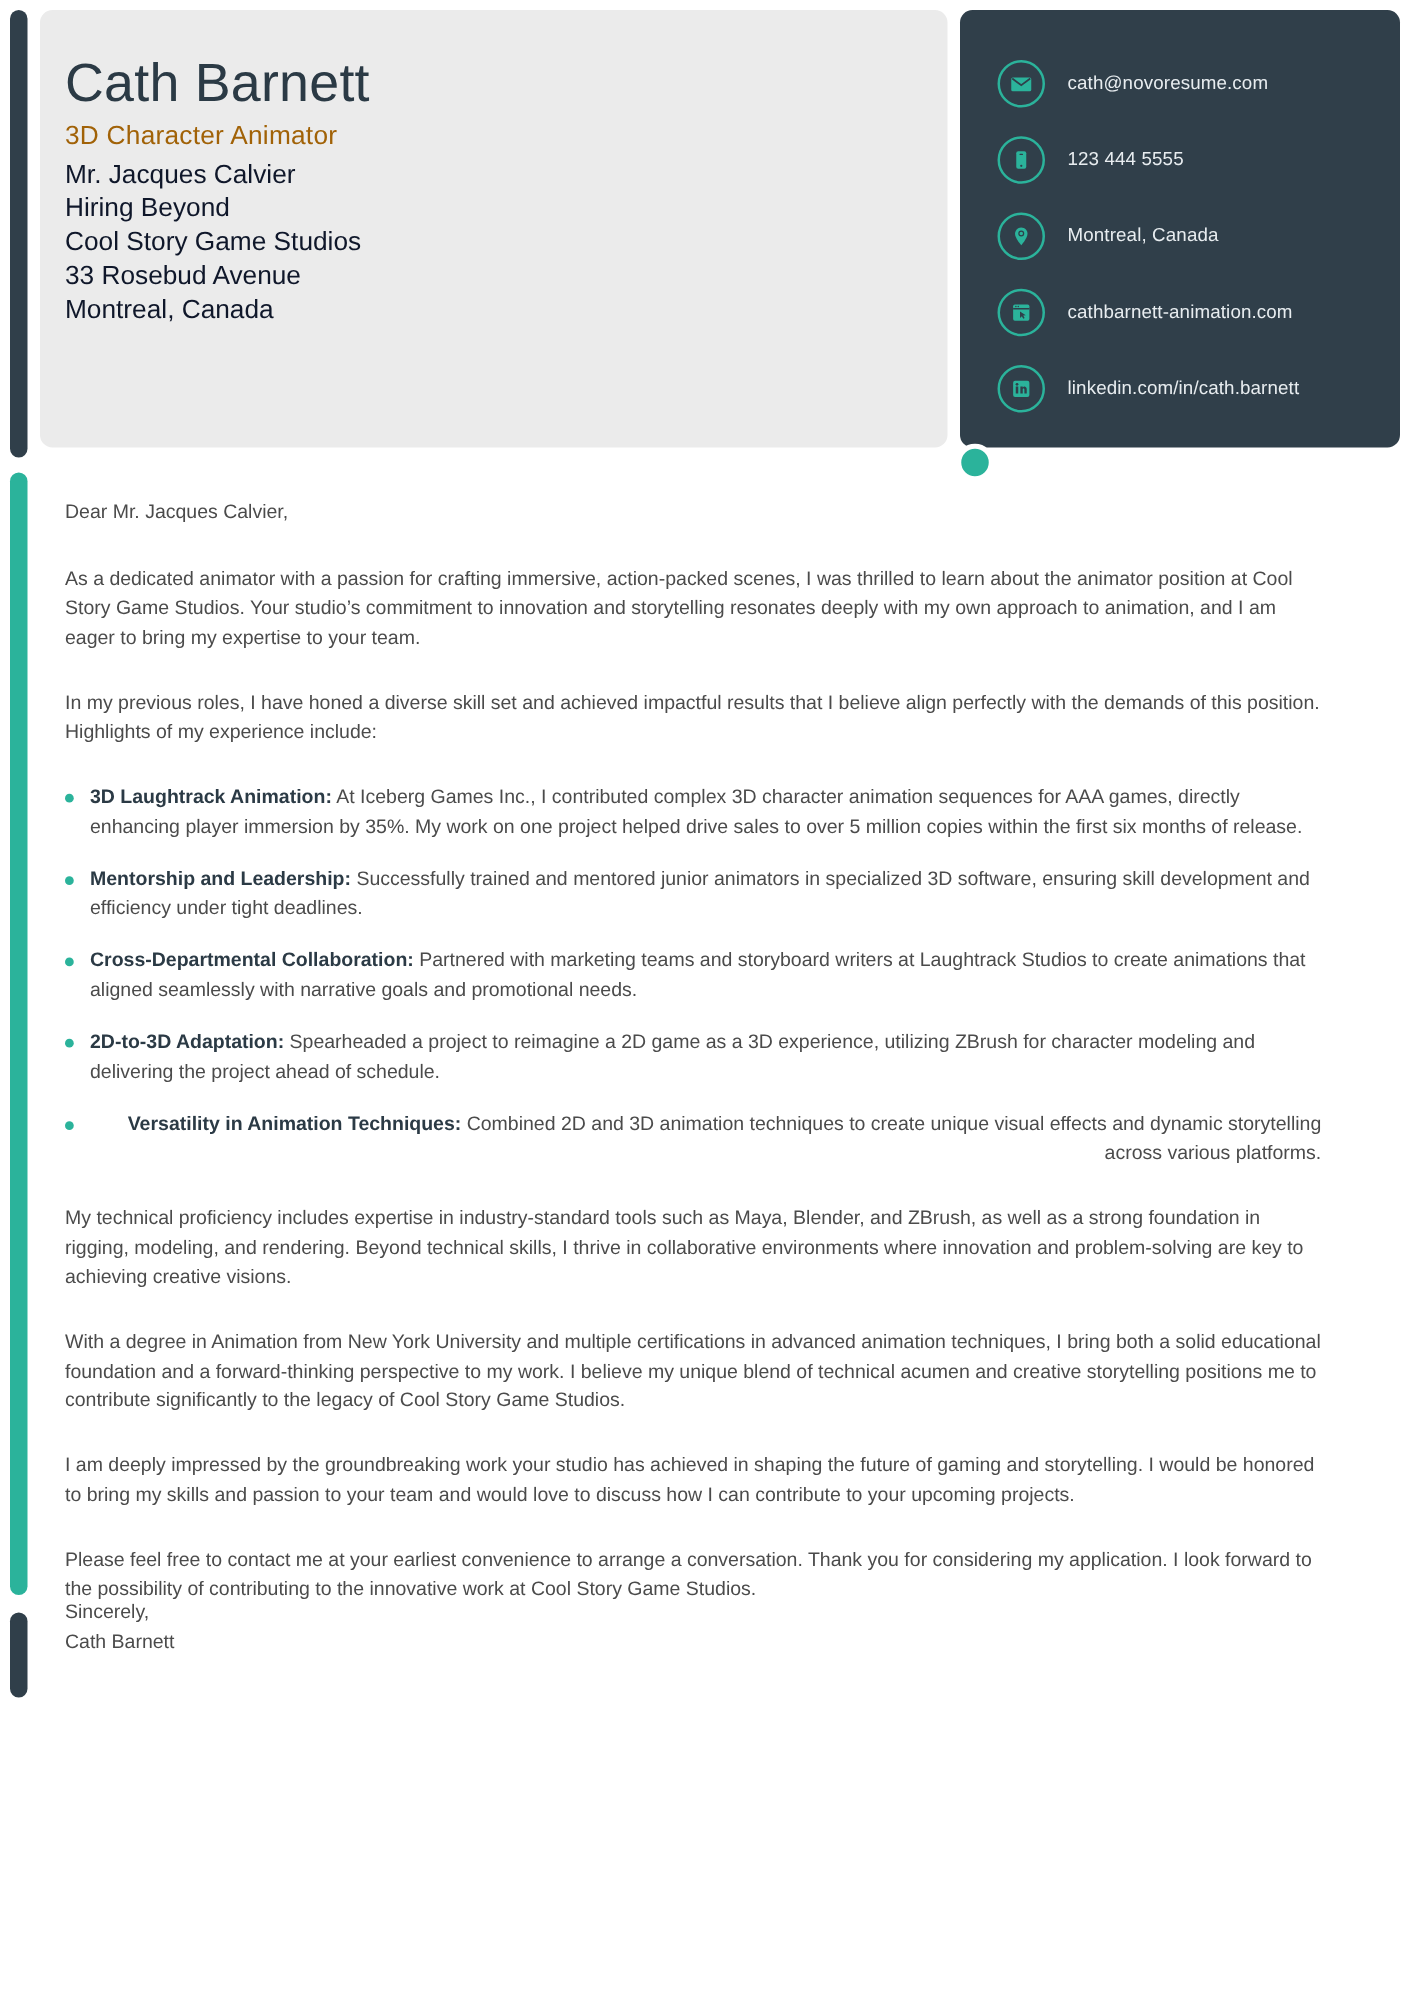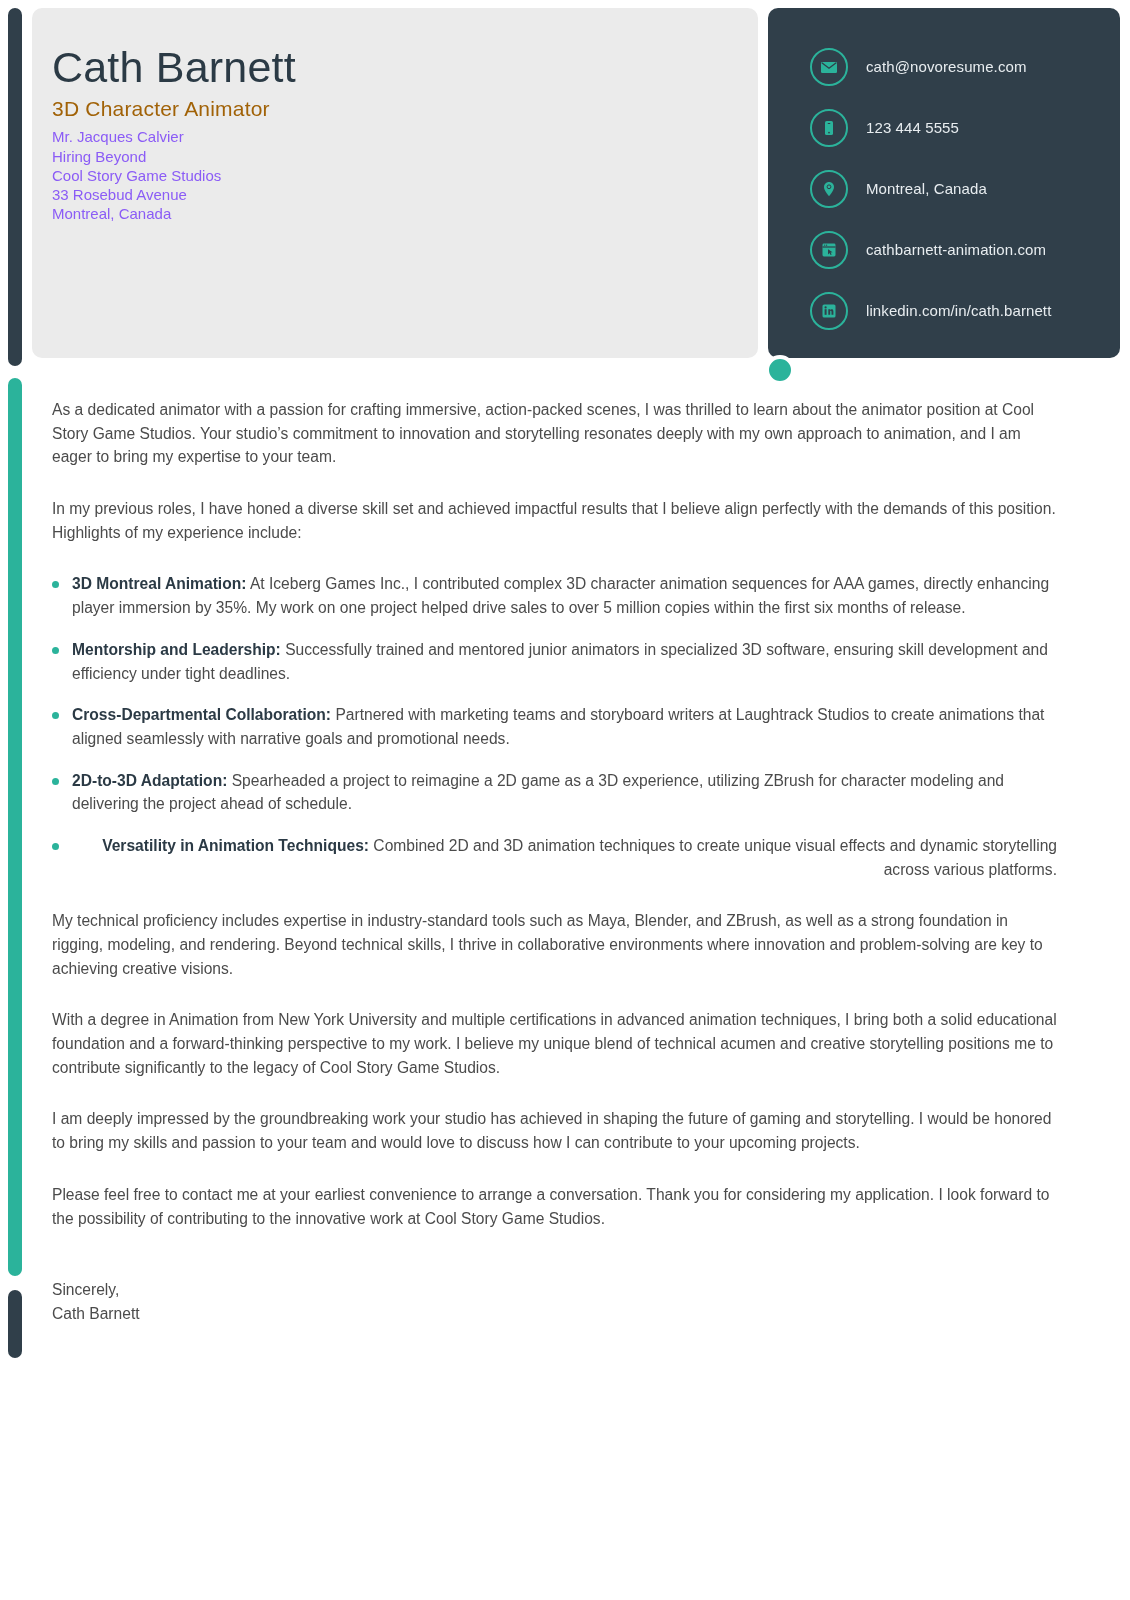--- a/index.html
+++ b/index.html
@@ -68,23 +68,23 @@
 
   .to-label {
     margin-top: 36px;
     font-size: 14px;
     font-style: italic;
     color: #9a9a9a;
   }
 
   .to-block {
     margin-top: 6px;
-    font-size: 15px;
+    font-size: 21px;
     line-height: 1.28;
-    color: #8b5cf6;
+    color: #0f172a;
     font-weight: 400;
   }
   .to-block div { white-space: nowrap; }
 
   
   .header-right {
     position: absolute;
     left: 736px;
     top: 0;
     width: 352px;
@@ -97,21 +97,21 @@
   .contact-list {
     list-style: none;
     margin: 0;
     padding: 0;
   }
 
   .contact-item {
     display: flex;
     align-items: center;
     height: 61px;
-    padding-left: 42px;
+    padding-left: 30px;
   }
 
   .contact-icon {
     flex: 0 0 auto;
     width: 38px;
     height: 38px;
     border-radius: 50%;
     border: 2px solid #2bb39b;
     display: flex;
     align-items: center;
@@ -271,29 +271,30 @@
         </li>
 
       </ul>
     </div>
 
     <div class="junction-dot"></div>
   </div>
 
   <div class="body">
 
+    <div class="salutation">Dear Mr. Jacques Calvier,</div>
 
     <div class="para">As a dedicated animator with a passion for crafting immersive, action-packed scenes, I was thrilled to learn about the animator position at Cool Story Game Studios. Your studio’s commitment to innovation and storytelling resonates deeply with my own approach to animation, and I am eager to bring my expertise to your team.</div>
 
     <div class="para">In my previous roles, I have honed a diverse skill set and achieved impactful results that I believe align perfectly with the demands of this position. Highlights of my experience include:</div>
 
     <ul class="bullets">
       <li class="bullet">
         <span class="bullet-dot"></span>
-        <span class="bullet-title">3D Montreal Animation:</span><span> At Iceberg Games Inc., I contributed complex 3D character animation sequences for AAA games, directly enhancing player immersion by 35%. My work on one project helped drive sales to over 5 million copies within the first six months of release.</span>
+        <span class="bullet-title">3D Laughtrack Animation:</span><span> At Iceberg Games Inc., I contributed complex 3D character animation sequences for AAA games, directly enhancing player immersion by 35%. My work on one project helped drive sales to over 5 million copies within the first six months of release.</span>
       </li>
       <li class="bullet">
         <span class="bullet-dot"></span>
         <span class="bullet-title">Mentorship and Leadership:</span><span> Successfully trained and mentored junior animators in specialized 3D software, ensuring skill development and efficiency under tight deadlines.</span>
       </li>
       <li class="bullet">
         <span class="bullet-dot"></span>
         <span class="bullet-title">Cross-Departmental Collaboration:</span><span> Partnered with marketing teams and storyboard writers at Laughtrack Studios to create animations that aligned seamlessly with narrative goals and promotional needs.</span>
       </li>
       <li class="bullet">

